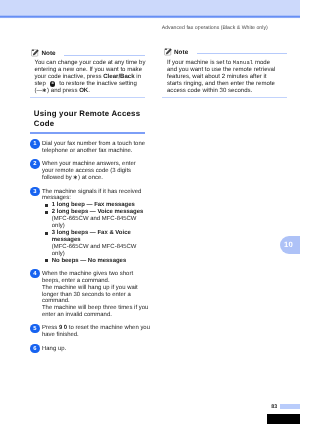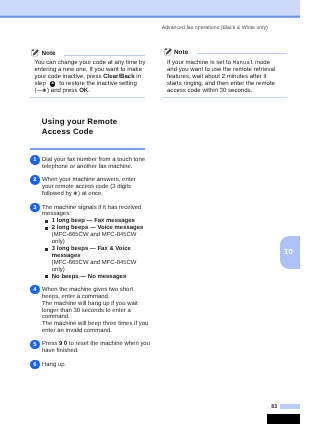--- a/index.html
+++ b/index.html
@@ -9,21 +9,21 @@
   .page{position:absolute;left:0;top:0;width:300px;height:424px;
         transform:translateZ(0);}
 
   .topband{position:absolute;left:0;top:0;width:300px;height:18.6px;
            background:linear-gradient(to bottom,#ccd9fb 0px,#ccd9fb 15.2px,
                       #6e95f5 16.1px,#5b87f4 17.2px,#d8e2fc 18.0px,#ffffff 18.6px);}
 
   .header{position:absolute;left:161.7px;top:25.3px;font-size:5.2px;color:#4a4a4a;
           letter-spacing:0.02px;white-space:nowrap;}
 
-  .chaptab{position:absolute;right:0;top:236px;width:20px;height:33px;background:#aec2f7;
+  .chaptab{position:absolute;right:0;top:236px;width:20px;height:18px;background:#aec2f7;
            border-radius:9px 0 0 9px;color:#ffffff;font-size:7.7px;font-weight:bold;
            display:flex;align-items:center;justify-content:flex-start;
            padding-left:4.1px;box-sizing:border-box;letter-spacing:0.15px;line-height:16.4px;}
 
   .pagenum{position:absolute;left:271.2px;top:404.6px;font-size:5.3px;font-weight:bold;color:#1a1a1a;
            letter-spacing:0.1px;line-height:5px;}
   .pagebar{position:absolute;left:279.9px;top:403.7px;width:20.1px;height:4.9px;background:#b9ccfb;}
   .blackbar{position:absolute;left:267px;top:414px;width:33px;height:10px;background:#000;}
 
   .col{position:absolute;}
@@ -39,21 +39,21 @@
   .noteHead{position:relative;height:15.4px;}
   .noteIcon{position:absolute;left:1.2px;top:6.3px;width:9.3px;height:9.3px;display:block;line-height:0;}
   .noteIcon svg{display:block;}
   .noteTitle{position:absolute;left:11.6px;top:8.3px;font-size:6.3px;font-weight:bold;
              color:#1a1a1a;line-height:7px;letter-spacing:0.08px;}
   .noteRule{position:absolute;left:34.2px;right:0;top:12.6px;height:1.1px;background:#b6cafb;}
   .noteBody{font-size:6.05px;line-height:6.95px;color:#1d1d1d;padding-left:4.6px;
             padding-top:2.4px;letter-spacing:0.01px;}
   .noteBottom{height:1.1px;background:#c2d3fc;margin-top:1.8px;}
 
-  h2.sect{font-size:7.85px;font-weight:bold;color:#111;margin:12px;line-height:9.5px;
+  h2.sect{font-size:7.85px;font-weight:bold;color:#111;margin:4px;line-height:9.5px;
           letter-spacing:0.215px;padding-top:7.8px;}
   .sectrule{height:1.6px;background:#7d9ff7;margin-top:0.3px;}
 
   ol.steps{list-style:none;margin:0;padding:0;padding-top:7.1px;}
   li.step{position:relative;padding-left:12.2px;font-size:5.95px;line-height:6.9px;color:#1d1d1d;
           letter-spacing:0.01px;margin-bottom:6.3px;}
   .num{position:absolute;left:0.4px;top:-1.9px;width:9.5px;height:9.5px;border-radius:50%;
        background:#1763f0;color:#fff;font-size:5.8px;font-weight:bold;text-align:center;
        line-height:10.4px;font-family:"Liberation Sans",sans-serif;}
   ul.bl{list-style:none;margin:0;padding:0;}

